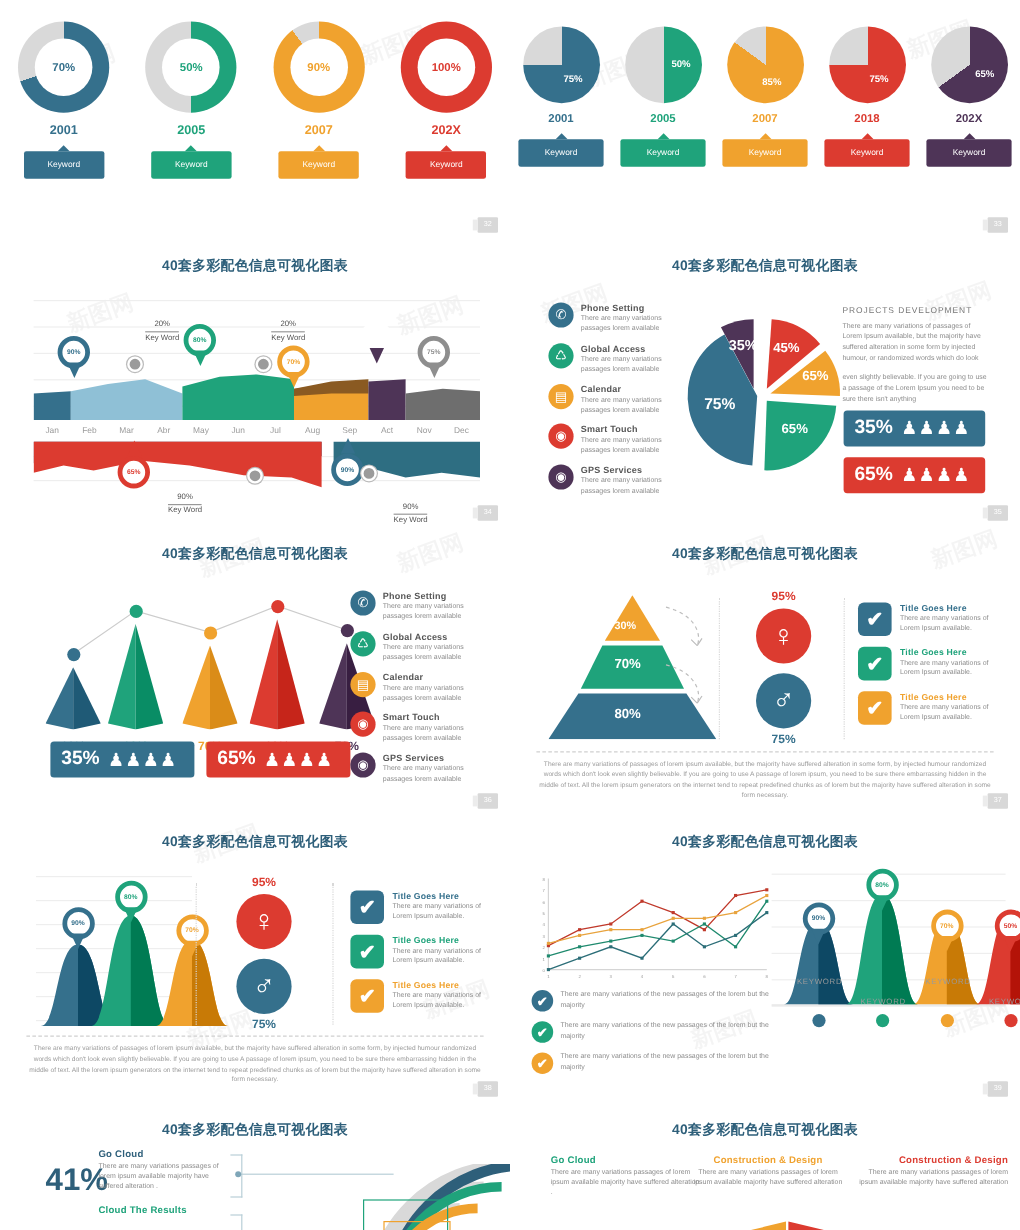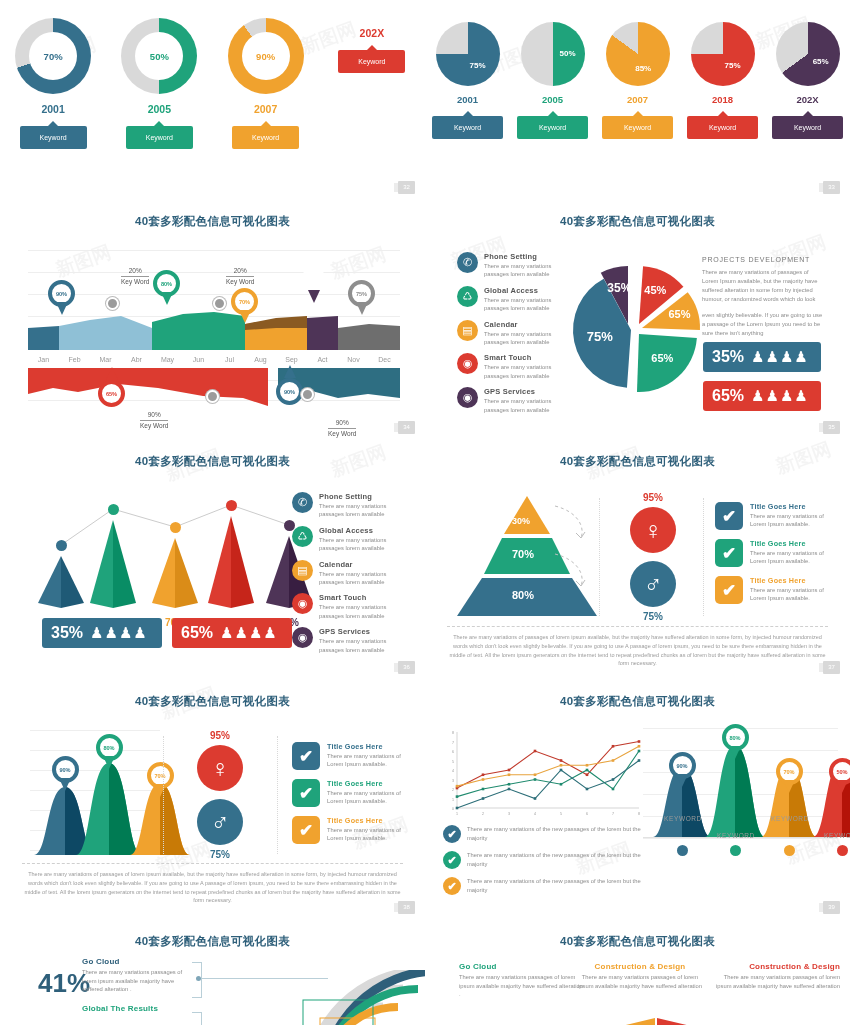--- a/index.html
+++ b/index.html
@@ -124,20 +124,23 @@
         <div class="donutcell">
     <div class="donut" style="background:conic-gradient(#F0A22E 0deg 324deg, #d9d9d9 324deg 360deg)">
       <div class="hole" style="color:#F0A22E">90%</div>
     </div>
     <div class="dyear" style="color:#F0A22E">2007</div>
     <div class="kw" style="background:#F0A22E;color:#F0A22E">
             <span style="color:#fff">Keyword</span>
           </div>
   </div>
         <div class="donutcell">
+    <div class="donut" style="background:#DC3B30">
+      <div class="hole" style="color:#DC3B30">100%</div>
+    </div>
     <div class="dyear" style="color:#DC3B30">202X</div>
     <div class="kw" style="background:#DC3B30;color:#DC3B30">
             <span style="color:#fff">Keyword</span>
           </div>
   </div>
       </div>
     <div class="pg">32</div>
   </div>
 
   <div class="slide col-r r1">
@@ -706,21 +709,21 @@
   </div>
 
   <div class="slide col-l r5">
     <div class="title">40套多彩配色信息可视化图表</div>
     <div class="bigpct" style="left:38px;top:48px;">41%</div>
     <div style="position:absolute;left:82px;top:37px;width:110px;">
       <div class="itemhead" style="color:#2E5F7A;">Go Cloud</div>
       <div class="itembody">There are many variations passages of lorem ipsum available  majority have suffered alteration .</div>
     </div>
     <div style="position:absolute;left:82px;top:84px;width:110px;">
-      <div class="itemhead" style="color:#1FA37B;">Global The Results</div>
+      <div class="itemhead" style="color:#1FA37B;">Cloud The Results</div>
     </div>
     <div class="bracket" style="left:192px;top:42px;width:9px;height:34px;"></div>
     <div class="bracket" style="left:192px;top:92px;width:9px;height:20px;"></div>
     <div style="position:absolute;left:198px;top:58px;width:130px;height:1px;background:#b9cfd8;"></div>
     <div style="position:absolute;left:196px;top:56px;width:5px;height:5px;border-radius:50%;background:#7fa6b8;"></div>
     <svg style="position:absolute;left:258px;top:50px;" width="167" height="60">
       <path d="M5 120 A115 115 0 0 1 120 5" stroke="#d9d9d9" stroke-width="9" fill="none" transform="translate(45,-4)"></path>
       <path d="M5 100 A95 95 0 0 1 100 5" stroke="#d9d9d9" stroke-width="9" fill="none" transform="translate(45,14)"></path>
       <path d="M5 80 A75 75 0 0 1 80 5" stroke="#d9d9d9" stroke-width="9" fill="none" transform="translate(45,32)"></path>
       <path d="M5 120 A115 115 0 0 1 120 5" stroke="#2E5F7A" stroke-width="9" fill="none" transform="translate(60,-4)"></path>

